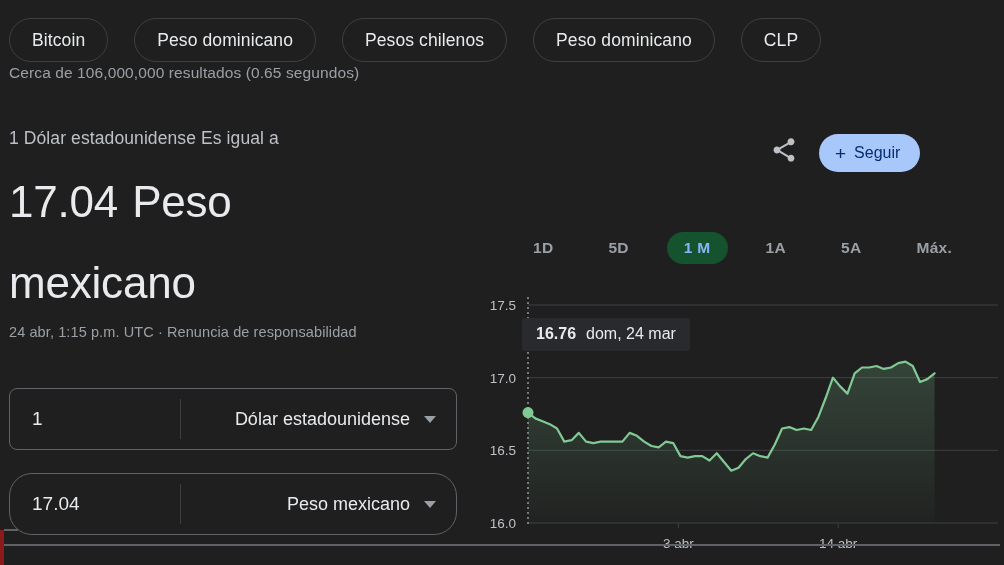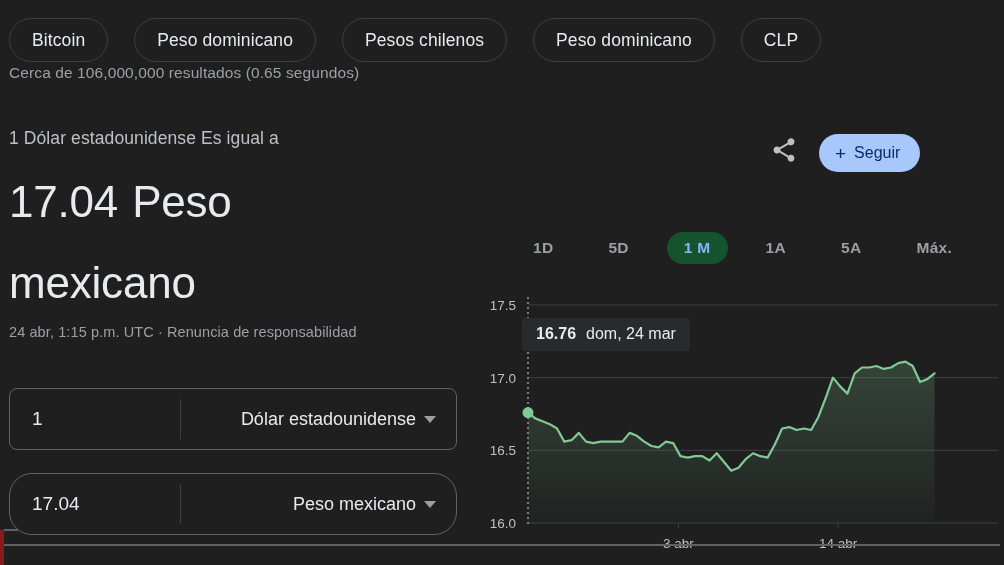--- a/index.html
+++ b/index.html
@@ -82,21 +82,21 @@
   .field-value {
     flex: 0 0 170px;
     padding-left: 22px;
     color: #e8eaed;
     font-size: 19px;
   }
   .field-sep { width: 1px; height: 40px; background: #3c4043; }
   .field-currency {
     flex: 1;
     display: flex; align-items: center; justify-content: flex-end;
-    gap: 8px;
+    gap: 14px;
     padding-right: 20px;
     color: #e8eaed;
     font-size: 18px;
   }
   .caret {
     width: 0; height: 0;
     border-left: 6px solid transparent;
     border-right: 6px solid transparent;
     border-top: 7px solid #9aa0a6;
     cursor: pointer;

